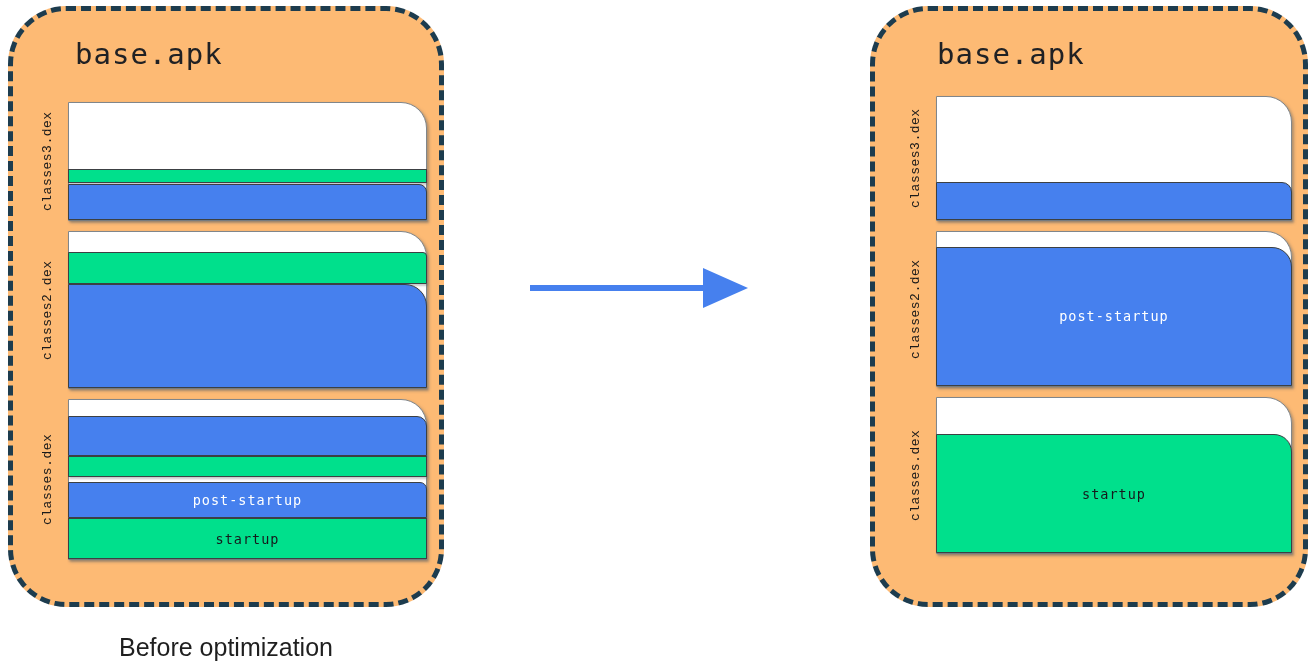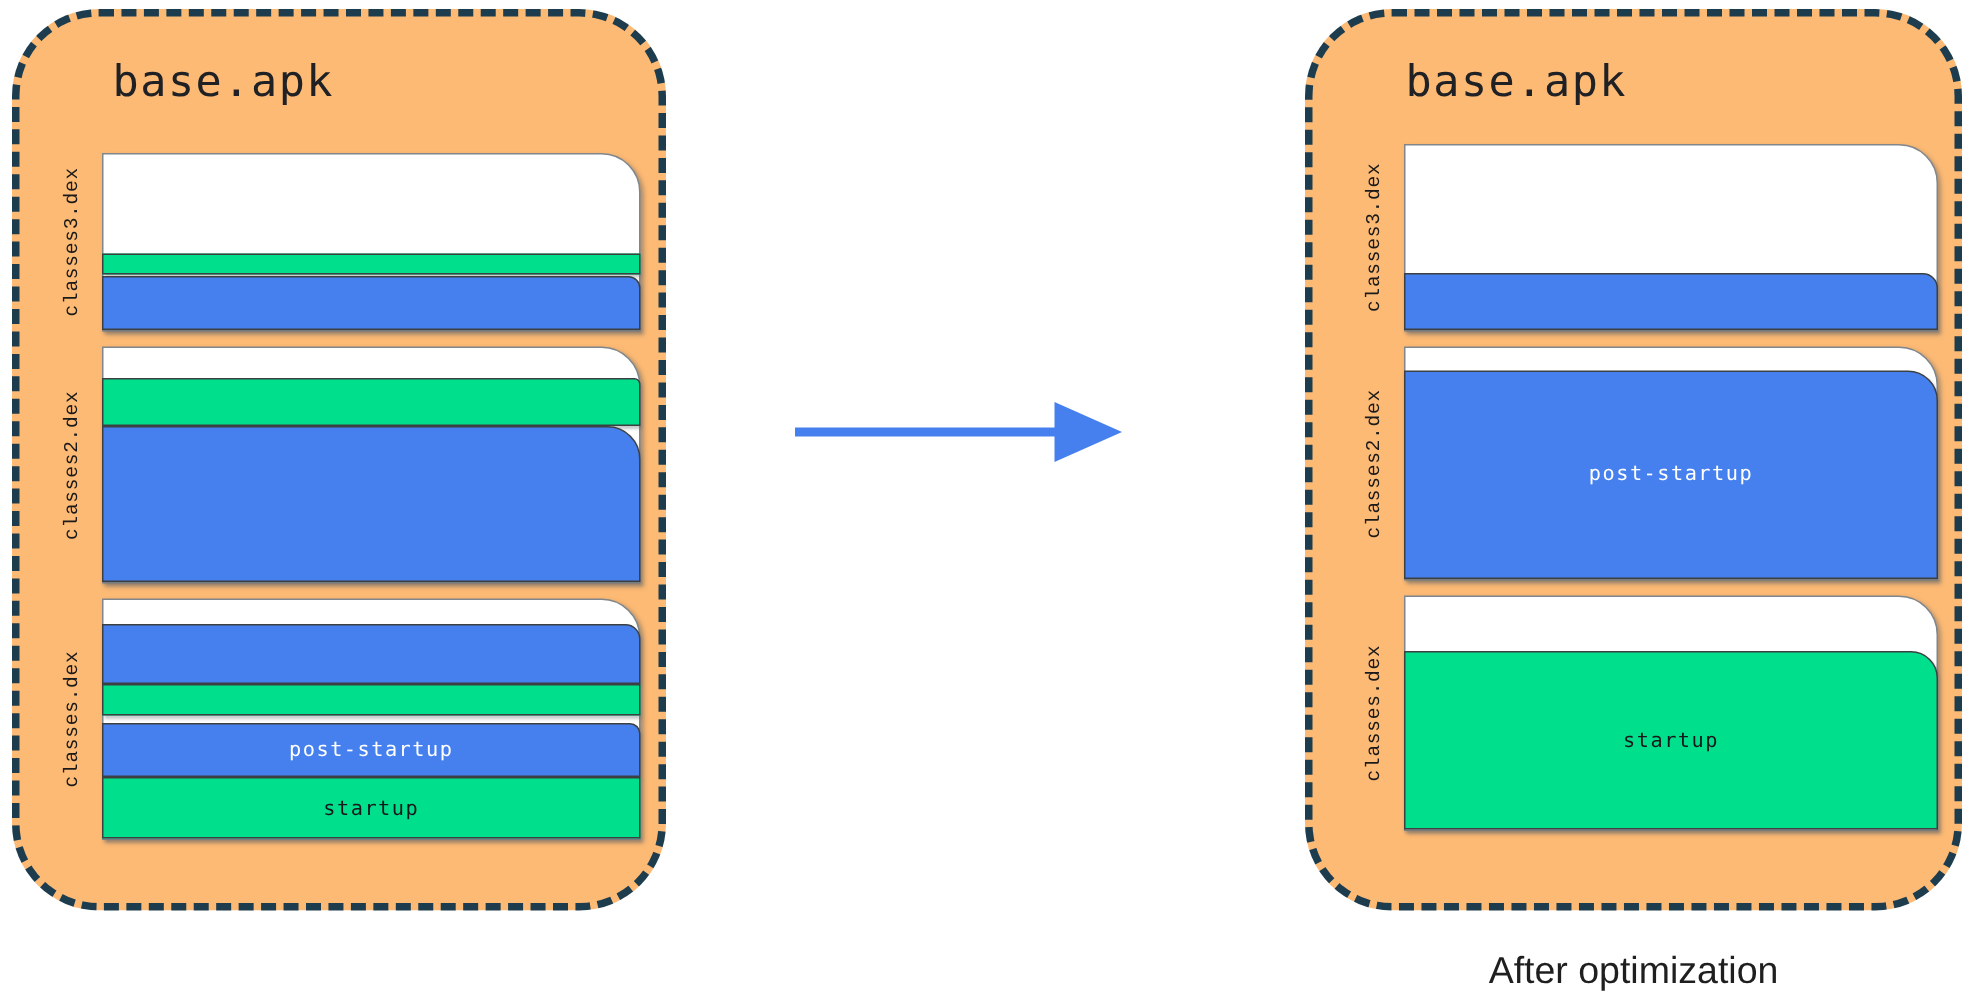--- a/index.html
+++ b/index.html
@@ -154,15 +154,15 @@
       </div>
   </section>
 
   <div class="arrow-wrap">
     <svg width="240" height="56" viewBox="0 0 240 56">
       <line x1="10" y1="28" x2="198" y2="28" stroke="#4680EE" stroke-width="6"></line>
       <polygon points="203,8 248,28 203,48" fill="#4680EE" stroke="none" transform="translate(-20,0)"></polygon>
     </svg>
   </div>
 
-  <div class="caption caption-after">After optimization</div>
+  <div class="caption caption-before">Before optimization</div>
 
 </div>
 
 </body></html>

